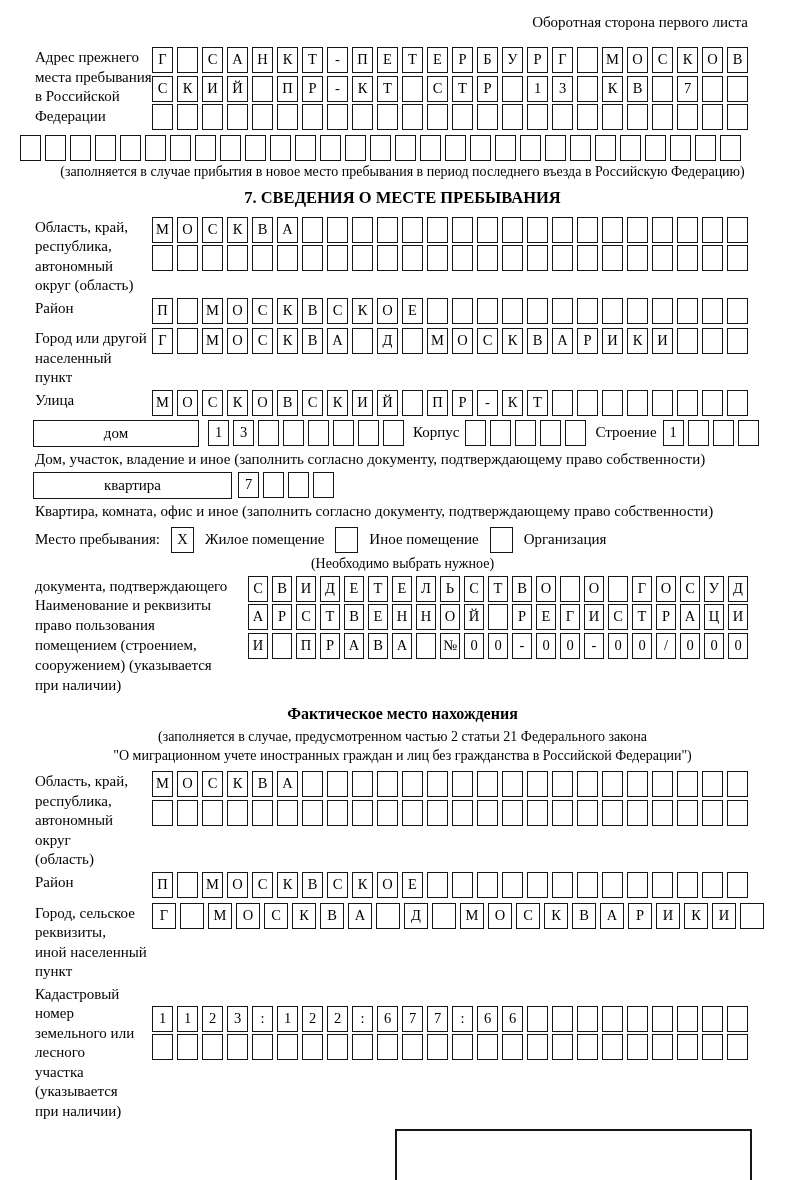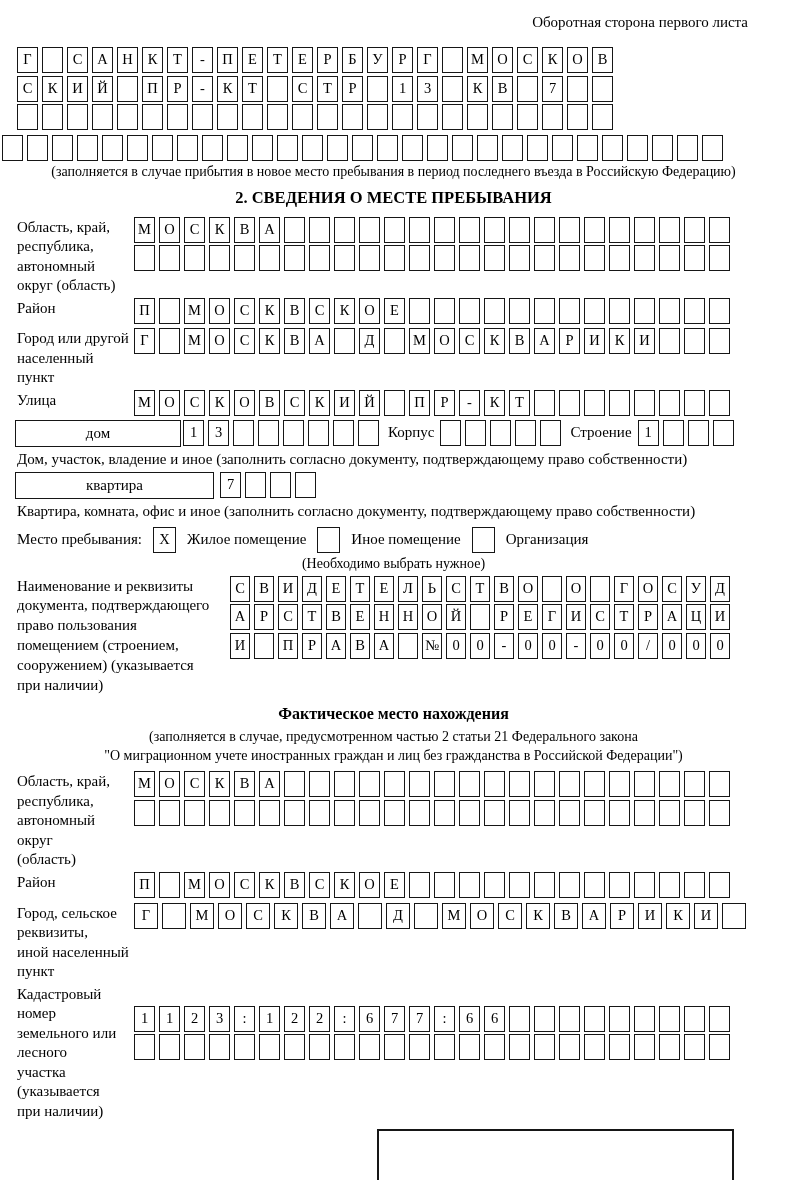--- a/index.html
+++ b/index.html
@@ -1,17 +1,17 @@
 <!DOCTYPE html>
 <html><head>
 <meta charset="utf-8">
 <style>
   html,body{margin:0;padding:0;background:#fff;}
   body{width:800px;height:1180px;color:#000;font-family:"Liberation Serif","DejaVu Serif",serif;}
-  .page{box-sizing:border-box;width:800px;height:1180px;padding:14px 30px 0 17px;overflow:hidden;position:relative;}
+  .page{box-sizing:border-box;width:800px;height:1180px;padding:14px 30px 0 35px;overflow:hidden;position:relative;}
   .corner{text-align:right;font-size:15px;padding-right:22px;margin-bottom:16px;}
 
   .field{display:flex;align-items:flex-start;margin-bottom:2px;}
   .flabel{flex:0 0 117px;font-size:15px;line-height:1.3;padding-top:1px;}
   .flabel-wide{flex:0 0 213px;font-size:15px;line-height:1.32;padding-top:1px;}
   .rows{flex:1 1 auto;}
 
   .cells{display:flex;gap:4px;height:26px;margin-bottom:2.6px;}
   .cell{box-sizing:border-box;flex:0 0 21px;width:21px;height:26px;border:1.7px solid #161616;
         text-align:center;font-size:14.5px;line-height:22px;overflow:hidden;}
@@ -20,39 +20,45 @@
   .overflow-row{margin-left:-15px;margin-top:1px;}
 
   .note-center{text-align:center;font-size:14px;margin:3px 0 2px;}
   .sec-title{text-align:center;font-weight:bold;font-size:16.5px;margin:8px 0 9px;}
   .sub-title{text-align:center;font-weight:bold;font-size:16px;margin:10px 0 6px;}
   .note-left{font-size:15px;margin:1px 0 4px;}
 
   .house-row{display:flex;align-items:flex-start;margin:2px 0 2px -2px;}
   .wide-box{box-sizing:border-box;border:1.7px solid #161616;height:27px;display:flex;
             align-items:center;justify-content:center;font-size:15px;}
-  .dom{width:166px;margin-right:2px;text-align:right;}
+  .dom{width:166px;margin-right:9px;text-align:right;}
   .kv{width:199px;margin-right:6px;}
   .inline-label{font-size:15px;padding:4px 6px 0 9px;white-space:nowrap;}
 
   .stay{display:flex;align-items:center;gap:11px;font-size:15px;margin:7px 0 1px;}
   .checkbox{box-sizing:border-box;width:23px;height:26px;border:1.7px solid #161616;
             text-align:center;line-height:23px;font-size:14.5px;flex:0 0 23px;}
   .opt{display:flex;align-items:center;gap:11px;}
 
   .stamp-box{box-sizing:border-box;width:357px;height:175px;border:2px solid #161616;margin:8px 0 5px 360px;}
 </style>
 </head>
 <body>
 
 <div class="page">
 
   <div class="corner">Оборотная сторона первого листа</div>
 
   <div class="field">
+    <div class="flabel">
+        <div>Адрес прежнего</div>
+        <div>места пребывания</div>
+        <div>в Российской</div>
+        <div>Федерации</div>
+      </div>
     <div class="rows">
       <div class="cells">
           <span class="cell">Г</span>
           <span class="cell"></span>
           <span class="cell">С</span>
           <span class="cell">А</span>
           <span class="cell">Н</span>
           <span class="cell">К</span>
           <span class="cell">Т</span>
           <span class="cell">-</span>
@@ -153,21 +159,21 @@
       <span class="cell"></span>
       <span class="cell"></span>
       <span class="cell"></span>
       <span class="cell"></span>
       <span class="cell"></span>
       <span class="cell"></span>
       <span class="cell"></span>
     </div>
   <div class="note-center">(заполняется в случае прибытия в новое место пребывания в период последнего въезда в Российскую Федерацию)</div>
 
-  <div class="sec-title">2. СВЕДЕНИЯ О МЕСТЕ ПРЕБЫВАНИЯ</div>
+  <div class="sec-title">7. СВЕДЕНИЯ О МЕСТЕ ПРЕБЫВАНИЯ</div>
 
   <div class="field">
     <div class="flabel">
         <div>Область, край,</div>
         <div>республика,</div>
         <div>автономный</div>
         <div>округ (область)</div>
       </div>
     <div class="rows">
       <div class="cells">
@@ -377,22 +383,22 @@
     </span>
     <span class="opt">
       <span class="checkbox"></span>
       <span>Организация</span>
     </span>
   </div>
   <div class="note-center">(Необходимо выбрать нужное)</div>
 
   <div class="field" style="margin-top:4px;">
     <div class="flabel-wide">
+        <div>документа, подтверждающего</div>
         <div>Наименование и реквизиты</div>
-        <div>документа, подтверждающего</div>
         <div>право пользования</div>
         <div>помещением (строением,</div>
         <div>сооружением) (указывается</div>
         <div>при наличии)</div>
       </div>
     <div class="rows">
       <div class="cells doc">
           <span class="cell">С</span>
           <span class="cell">В</span>
           <span class="cell">И</span>

